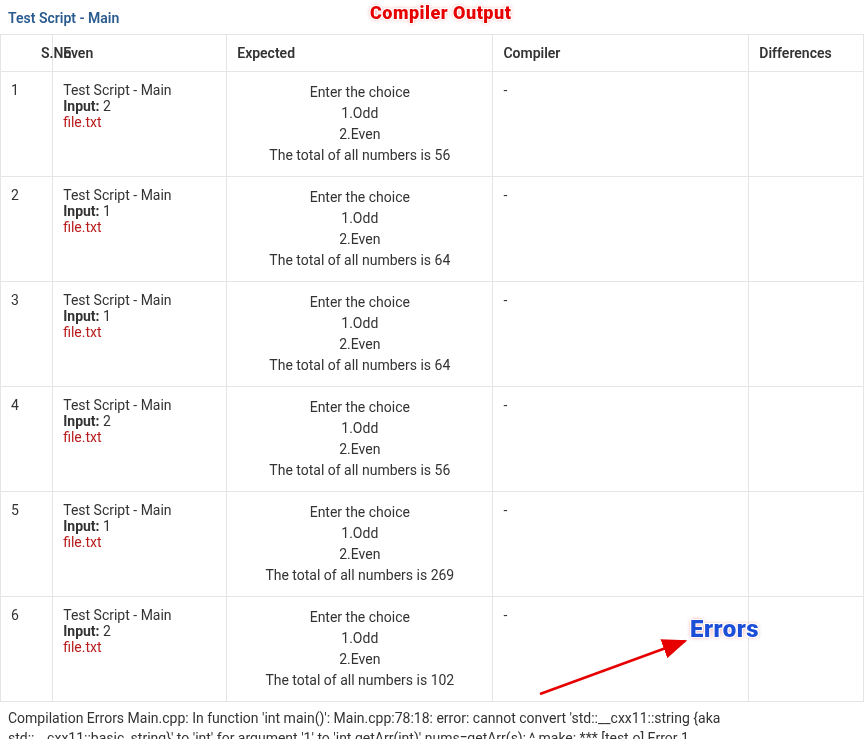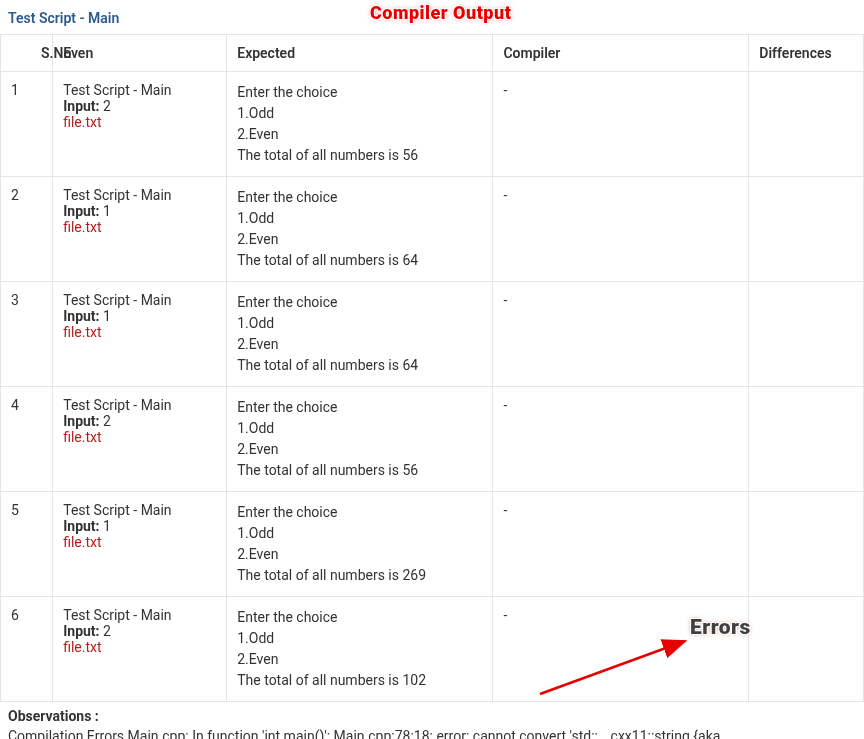--- a/index.html
+++ b/index.html
@@ -31,22 +31,22 @@
       text-shadow:
         -1px -1px 0 #fff, 1px -1px 0 #fff, -1px 1px 0 #fff, 1px 1px 0 #fff,
         0 0 4px rgba(230,0,0,0.5);
       letter-spacing: 0.5px;
     }
     .annotation-errors {
       position: absolute;
       top: 615px;
       left: 690px;
       font-weight: 900;
-      font-size: 21px;
-      color: #404040;
+      font-size: 24px;
+      color: #1d4ed8;
       text-shadow:
         -1px -1px 0 #fff, 1px -1px 0 #fff, -1px 1px 0 #fff, 1px 1px 0 #fff,
         0 0 4px rgba(230,0,0,0.5);
       letter-spacing: 0.5px;
     }
     .annotation-arrow {
       position: absolute;
       top: 636px;
       left: 530px;
       pointer-events: none;
@@ -69,21 +69,21 @@
       background: #fff;
     }
     .col-sno { width: 50px; padding-left: 40px; }
     .col-test { width: 170px; }
     .col-expected { width: 260px; }
     .col-obtained { width: 250px; }
     .col-diff { width: 112px; border-radius: 15px; }
     .test-name { color: #333; }
     .input-label { font-weight: 700; margin-top: 12px; }
     .file-link { color: #b91c1c; cursor: pointer; }
-    .expected-line { line-height: 1.5; }
+    .expected-line { line-height: 1.5; text-align: center; }
     .observations {
       padding: 6px 8px 8px 8px;
       font-size: 14px;
       color: #333;
     }
     .observations-title {
       font-weight: 700;
       margin-bottom: 2px;
     }
     .observations-body {
@@ -201,21 +201,20 @@
           <div class="expected-line">2.Even</div>
           <div class="expected-line">The total of all numbers is 102</div>
         </td>
         <td>-</td>
         <td></td>
       </tr>
     </tbody>
 </table>
 
 <div class="observations">
-  <div class="observations-title">Observations :</div>
   <div class="observations-body">Compilation Errors Main.cpp: In function 'int main()': Main.cpp:78:18: error: cannot convert 'std::__cxx11::string {aka std::__cxx11::basic_string}' to 'int' for argument '1' to 'int getArr(int)' nums=getArr(s); ^ make: *** [test.o] Error 1</div>
 </div>
 
 <div class="annotation-errors">Errors</div>
 
 <svg class="annotation-arrow" width="170" height="70">
   <defs>
     <marker id="arrowhead" markerWidth="10" markerHeight="8" refX="9" refY="4" orient="auto">
       <polygon points="0 0, 10 4, 0 8" fill="#e60000"></polygon>
     </marker>

